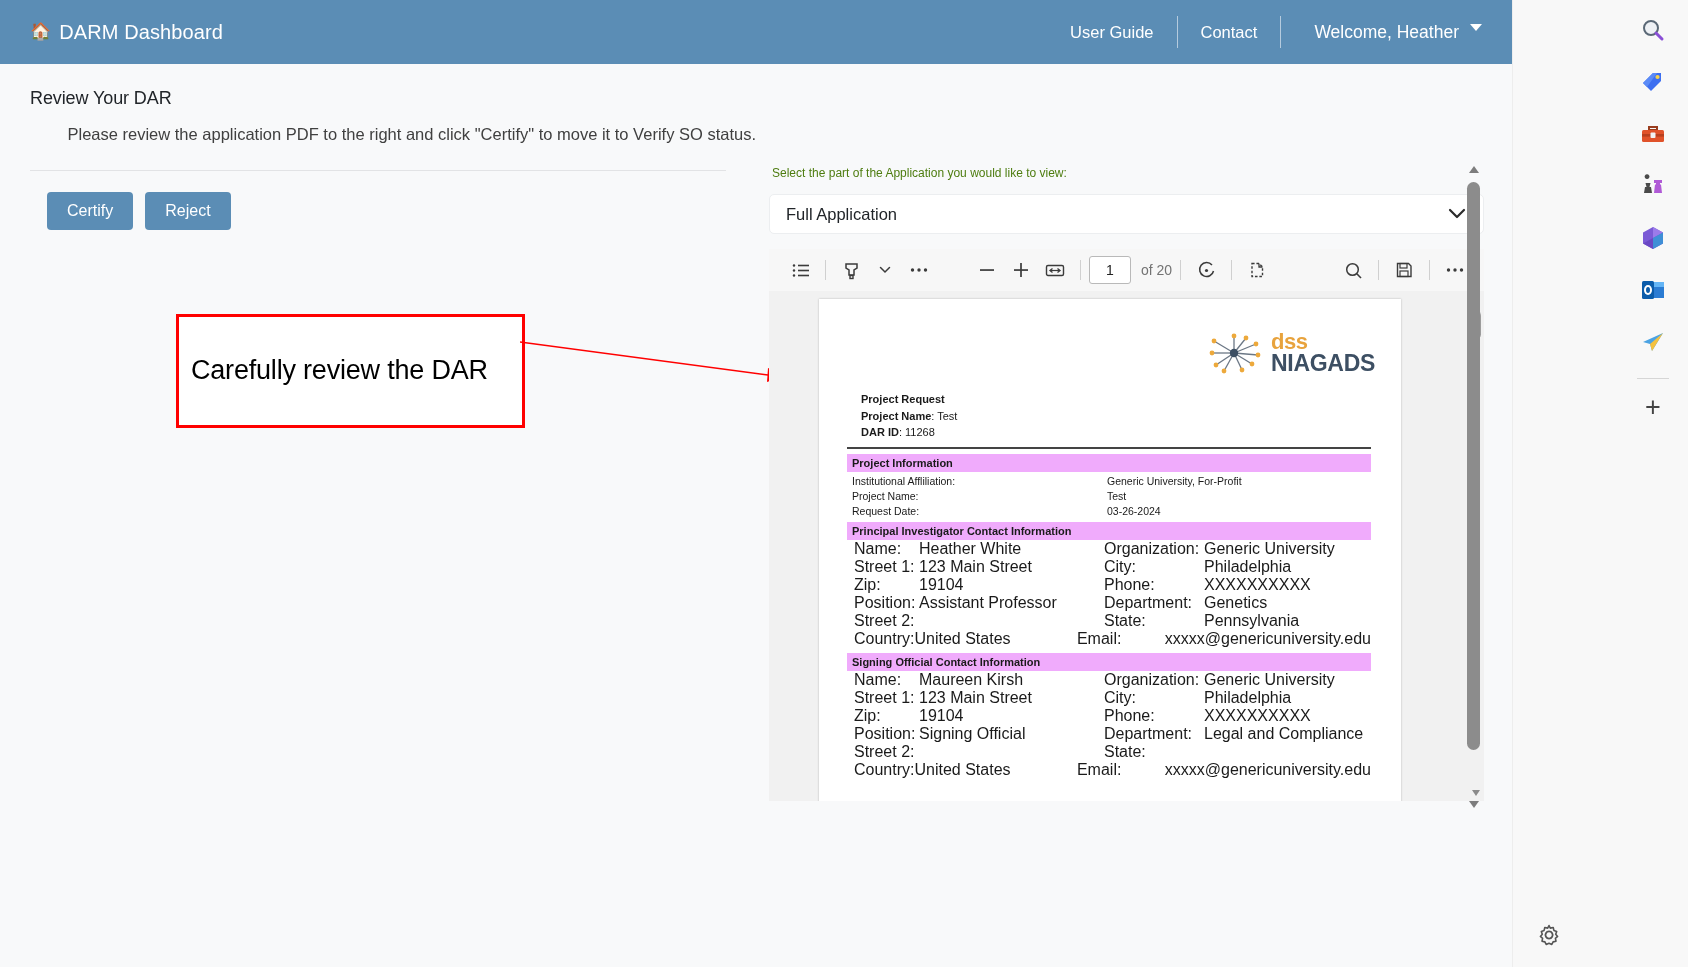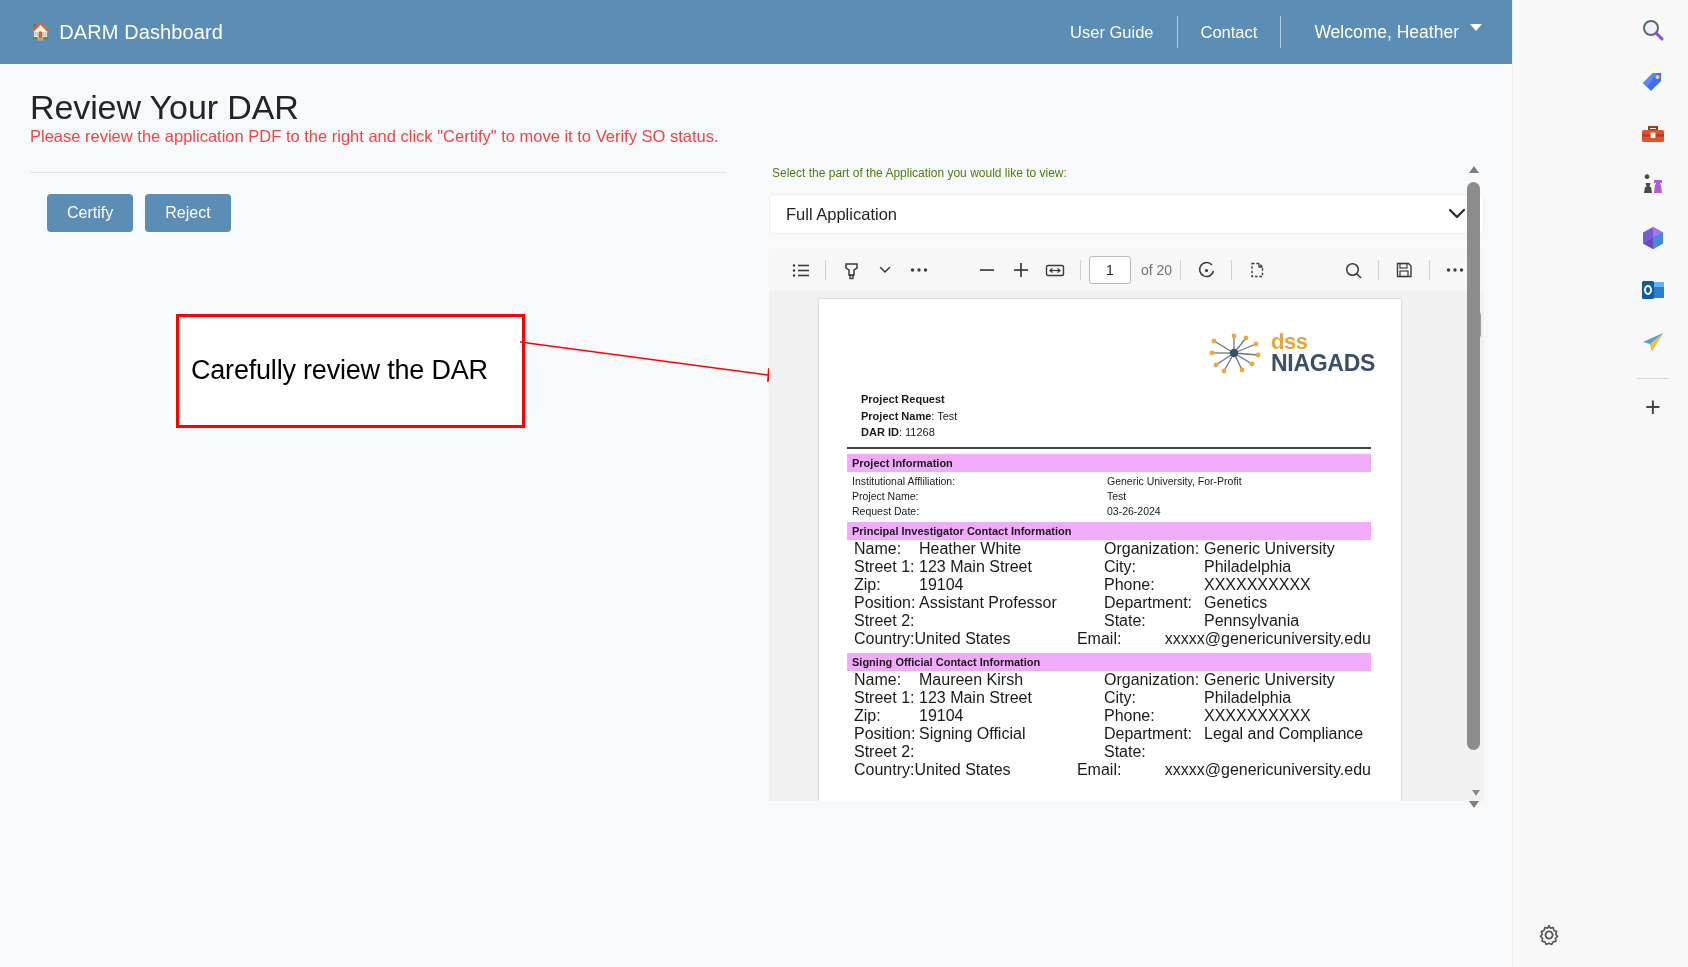--- a/index.html
+++ b/index.html
@@ -67,26 +67,26 @@
     margin-top: 2px;
   }
 
   
   .left-col {
     position: absolute; left: 0; top: 64px;
     width: 756px;
   }
   .page-title {
     margin: 24px 0 0 30px;
-    font-size: 34px; font-weight: 400; color: #212529;
+    font-size: 18px; font-weight: 400; color: #212529;
     letter-spacing: -0.1px;
   }
   .page-sub {
-    margin: 0 0 0 30px;
-    font-size: 16.5px; color: #ef4444;
+    margin: 16px 0 0 30px;
+    font-size: 16.5px; color: #404040; text-align: right;
   }
   .hr-rule {
     margin: 26px 30px 0 30px;
     height: 1px; background: #e2e3e5;
   }
   .btn-row {
     margin: 21px 0 0 30px;
     display: flex; gap: 12px; padding-left: 17px;
   }
   .btn {

